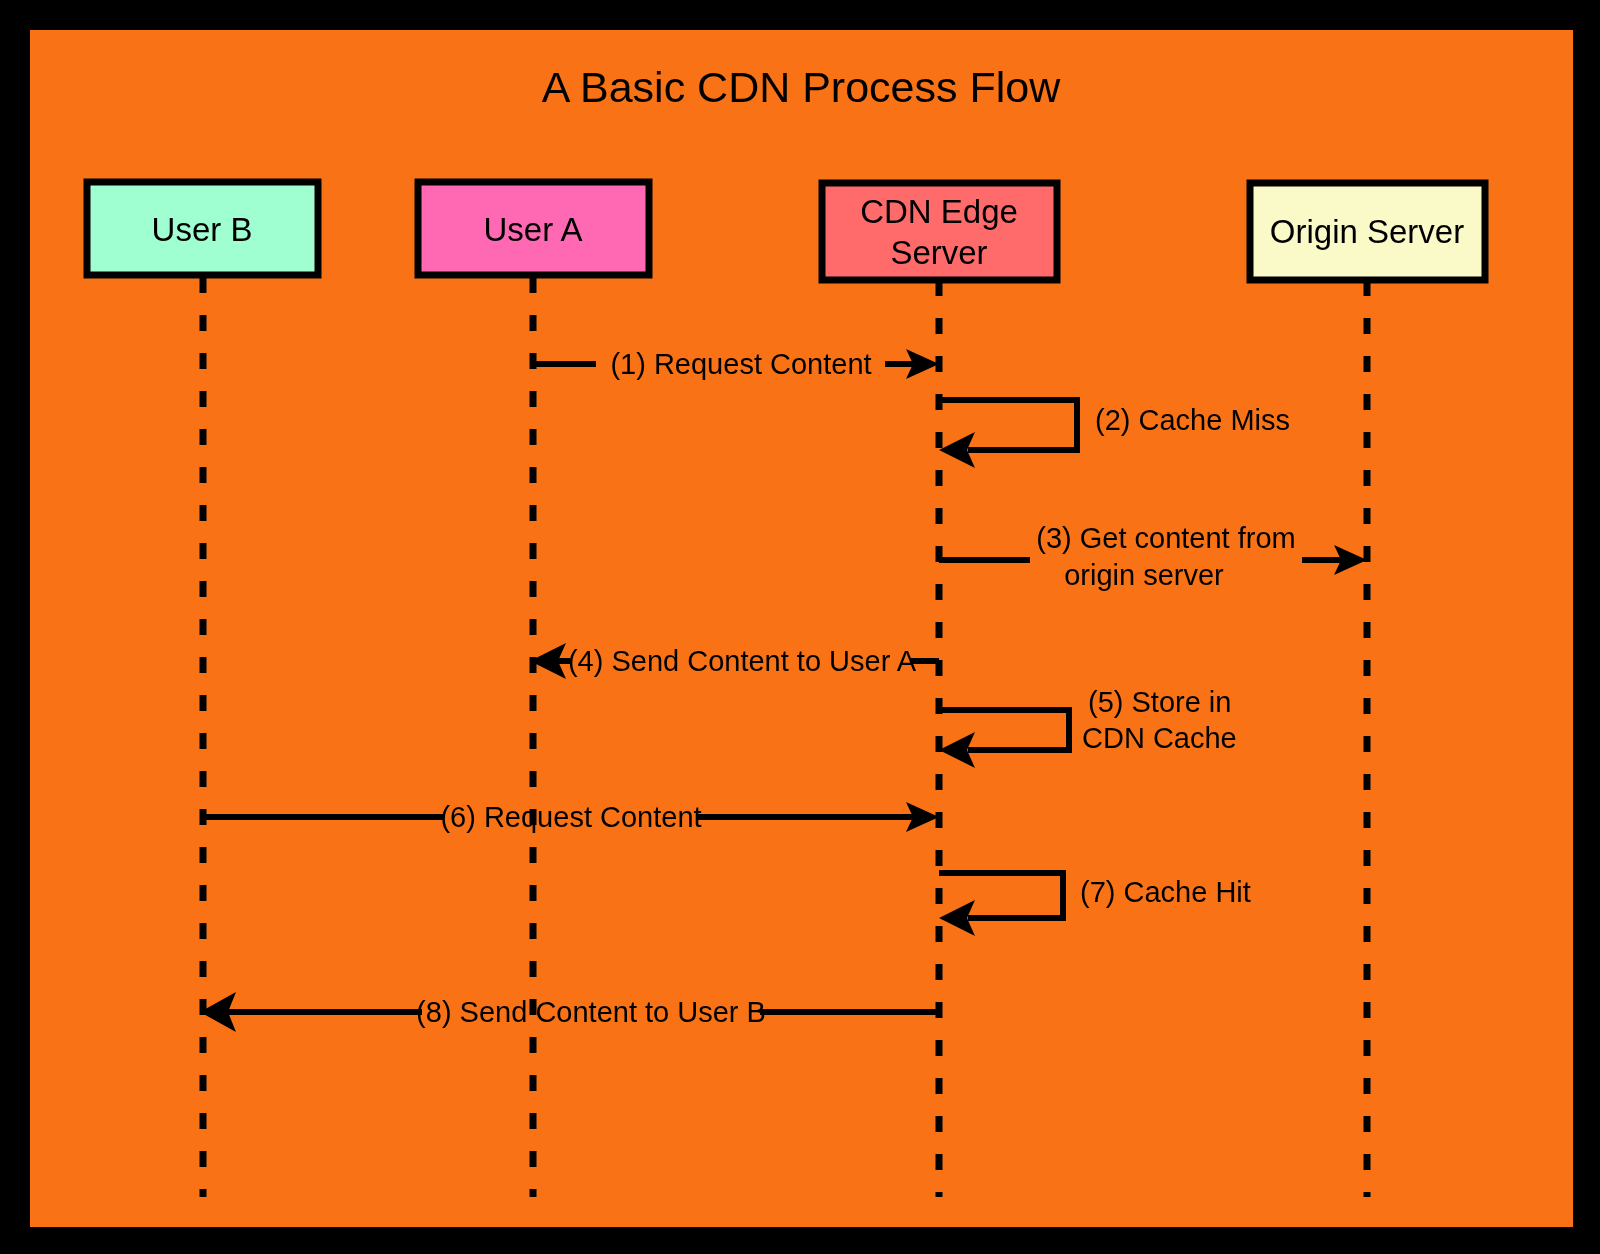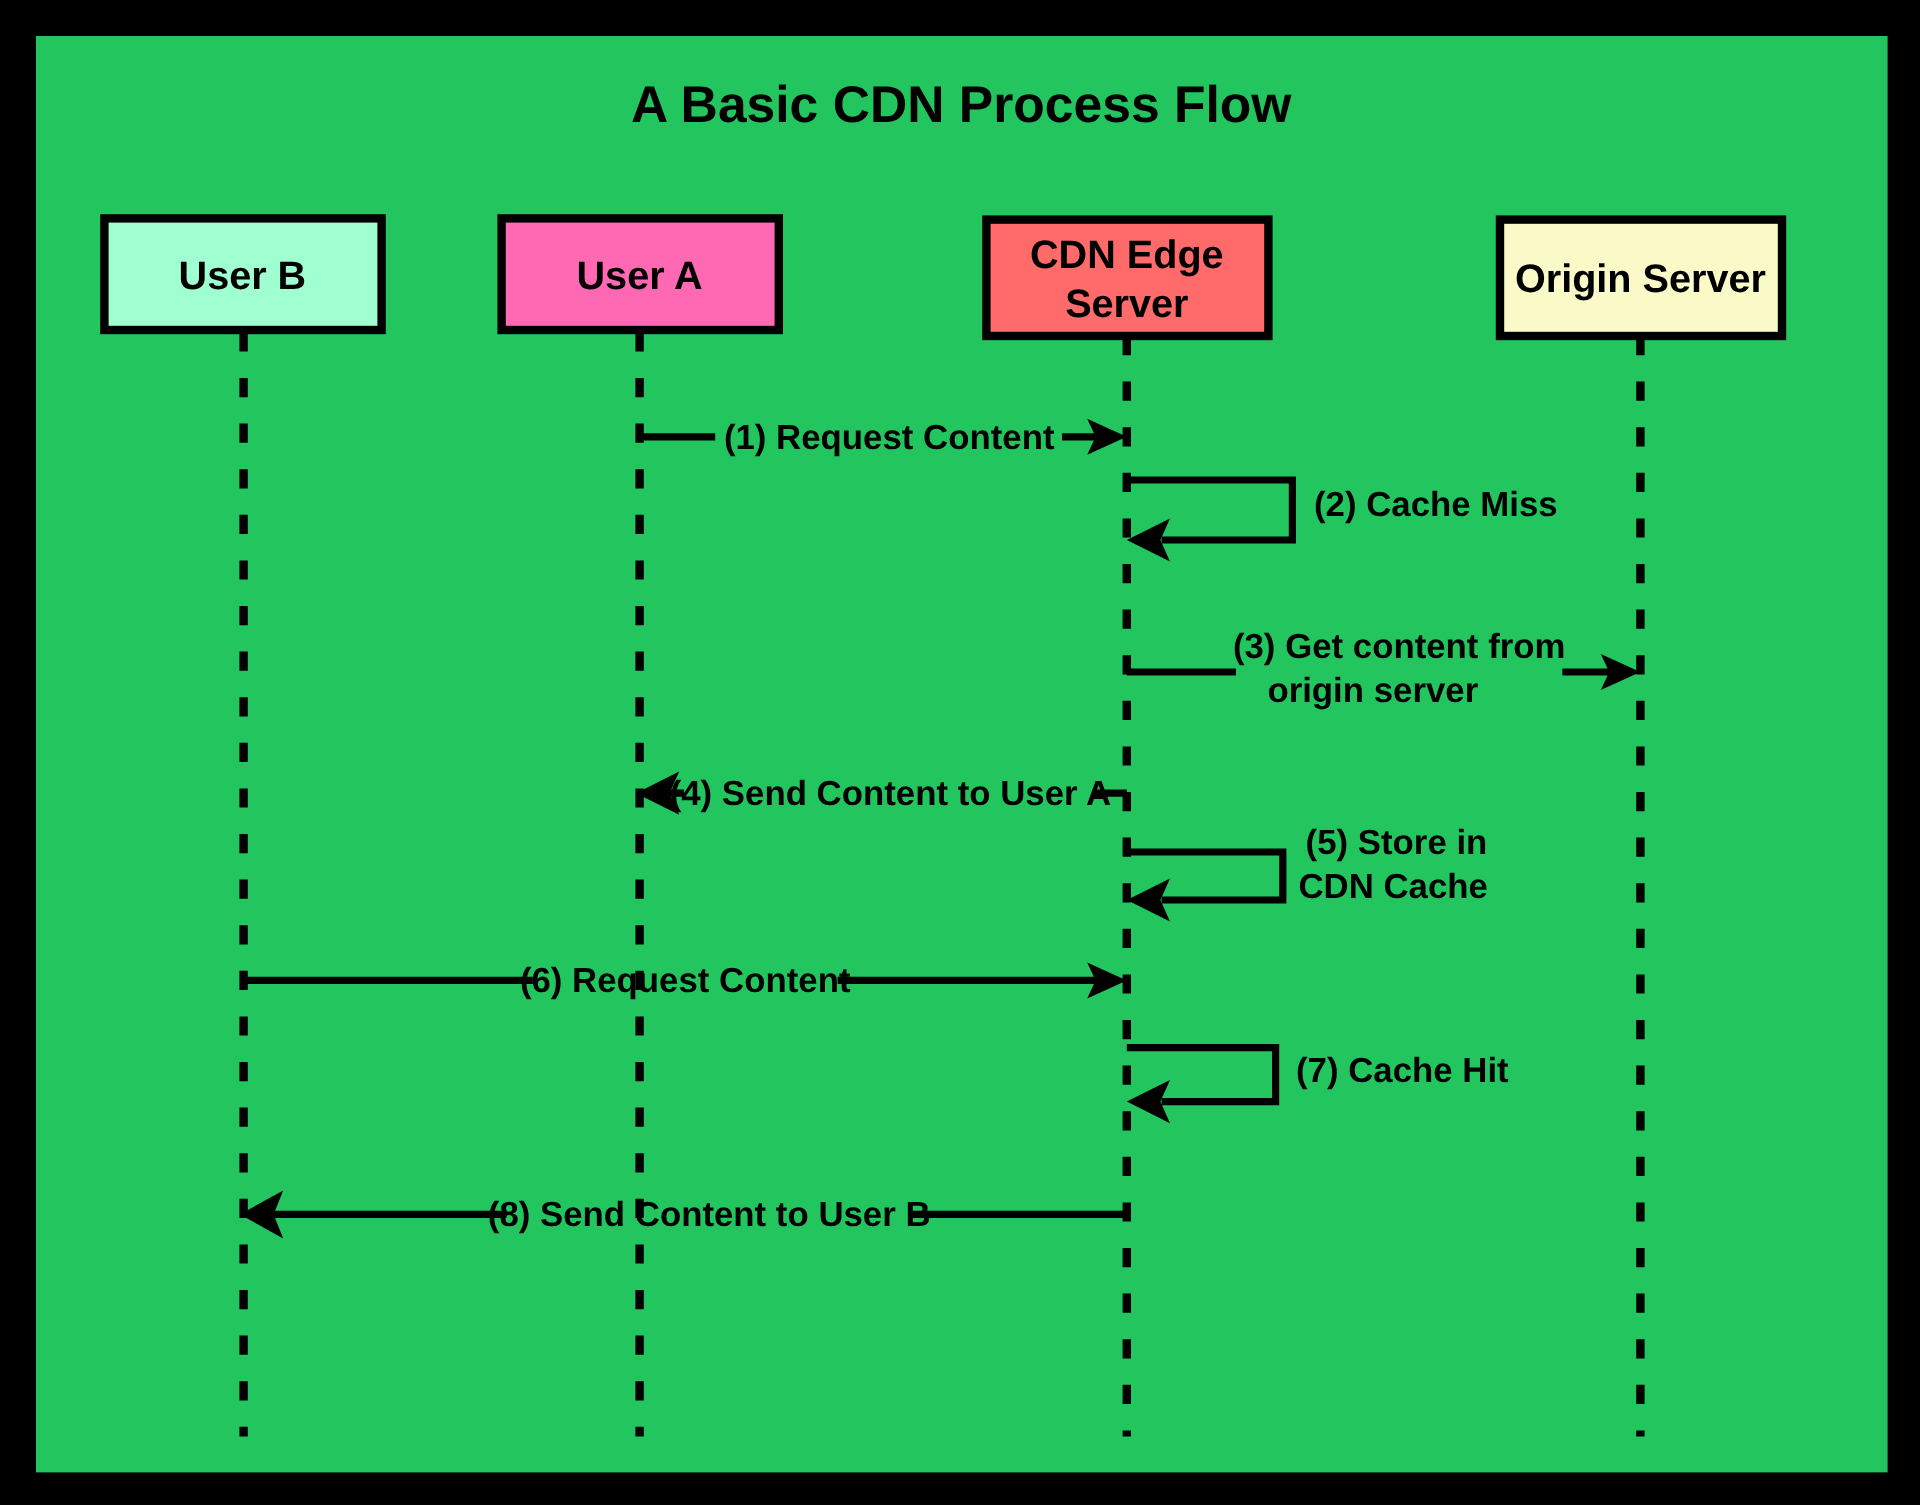--- a/index.html
+++ b/index.html
@@ -18,23 +18,22 @@
     width: 1600px;
     height: 1254px;
     background: #000000;
   }
   #canvas {
     position: absolute;
     left: 30px;
     top: 30px;
     width: 1543px;
     height: 1197px;
-    background: #22c55e;
+    background: #f97316;
     overflow: hidden;
-    font-weight: bold;
   }
   svg#diagram {
     display: block;
     width: 1543px;
     height: 1197px;
   }
   .diagram-title {
     font-family: "Liberation Sans", sans-serif;
     font-size: 43px;
     fill: #000000;

